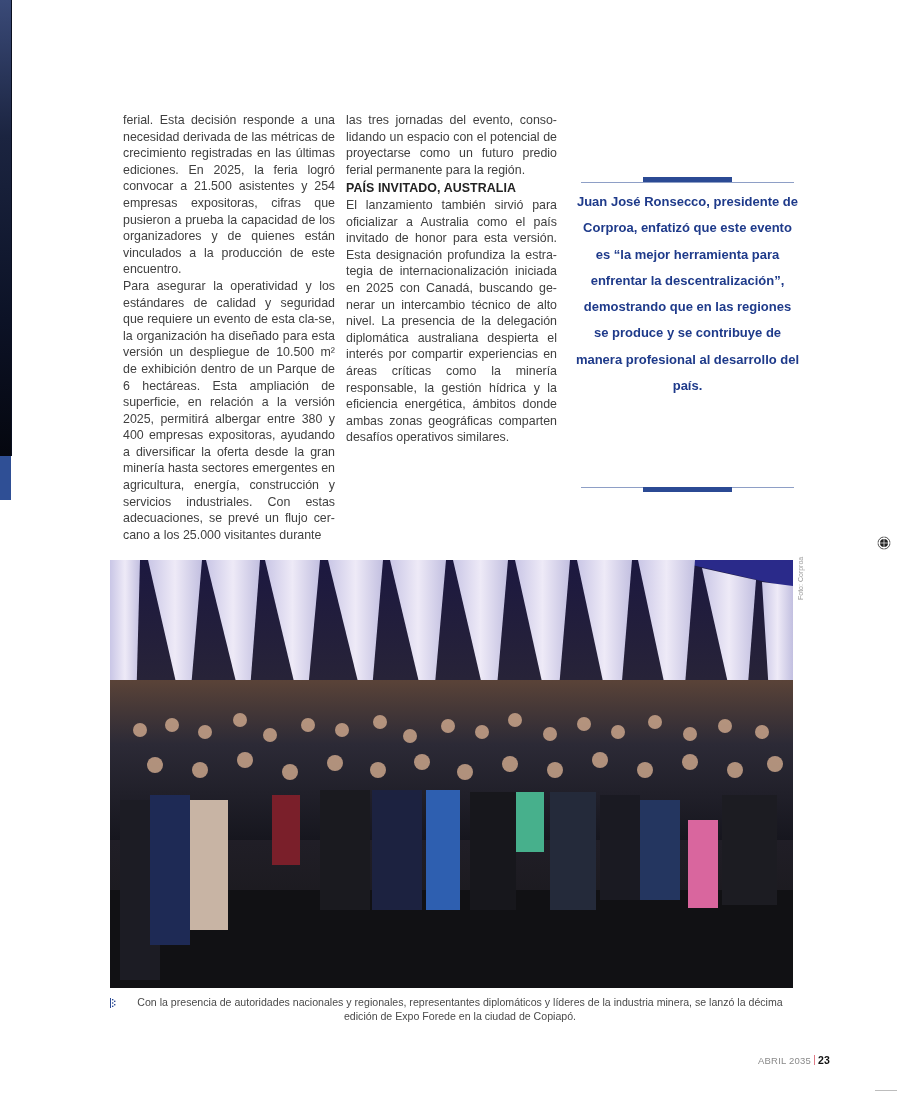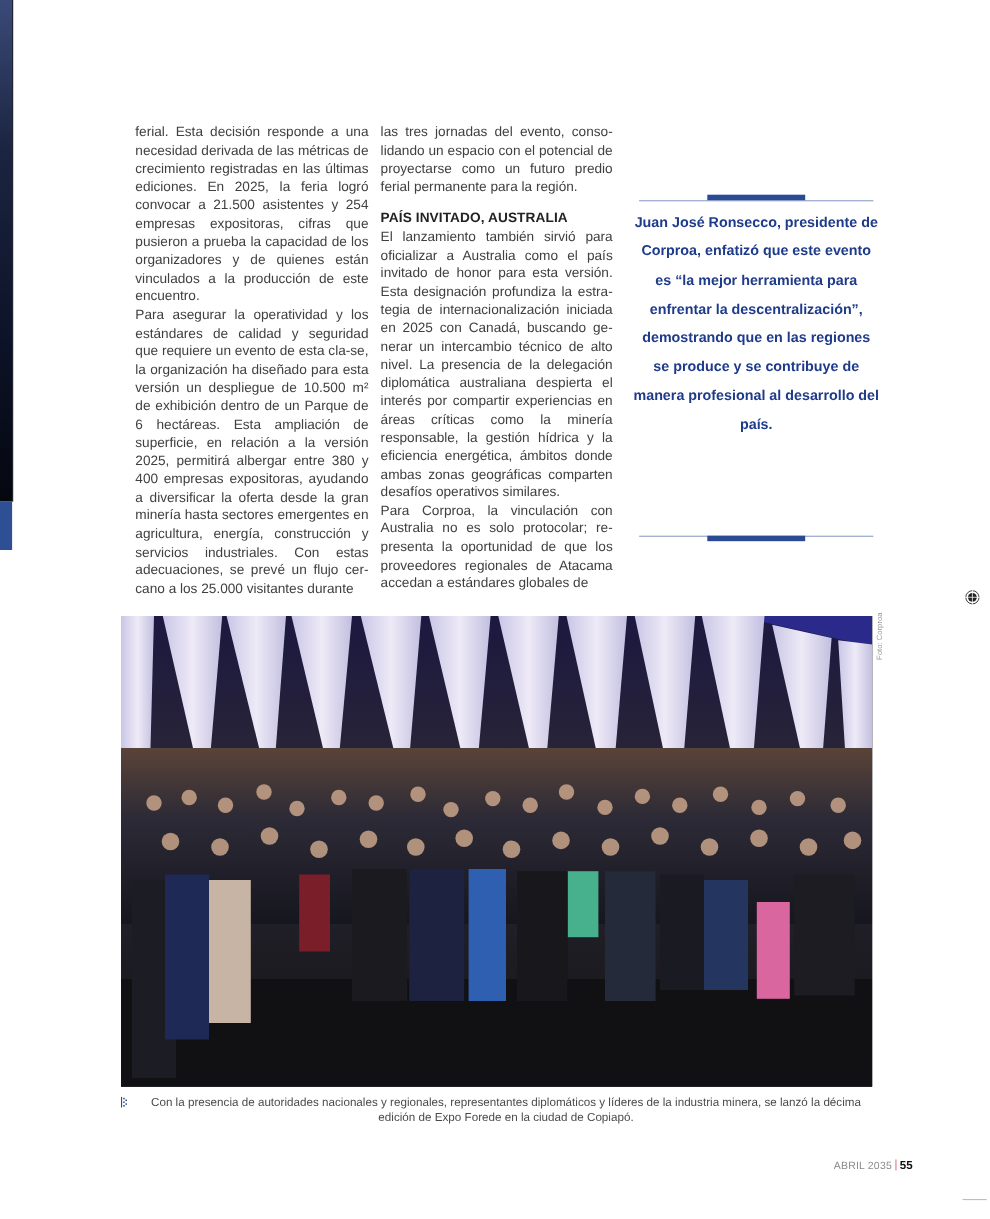--- a/index.html
+++ b/index.html
@@ -19,21 +19,21 @@
     background:#2f4f95;
   }
   .col {
     position:absolute; top:112px; font-size:12.4px; line-height:16.6px;
     text-align:justify; hyphens:manual; color:#404040;
   }
   .col p { margin:0; }
   .col1 { left:123px; width:212px; }
   .col2 { left:346px; width:211px; }
   .col h3 {
-    margin:12px 0 0 0; font-size:12.4px; line-height:16.6px; font-weight:bold; color:#222;
+    margin:2px 0 0 0; font-size:12.4px; line-height:16.6px; font-weight:bold; color:#222;
     letter-spacing:0.1px;
   }
   .pull {
     position:absolute; left:581px; top:176px; width:213px; height:318px;
   }
   .pull .rule { position:absolute; left:0; width:213px; height:1px; background:#8e9fc6; }
   .pull .bar { position:absolute; left:62px; width:89px; height:5px; background:#2b4a94; }
   .pull .r1 { top:6px; } .pull .b1 { top:1px; }
   .pull .r2 { top:311px; } .pull .b2 { top:311px; }
   .pull .quote {
@@ -75,21 +75,20 @@
 
 <div class="col col1">
   <p>ferial. Esta decisión responde a una necesidad derivada de las métricas de crecimiento registradas en las últimas ediciones. En 2025, la feria logró convocar a 21.500 asistentes y 254 empresas expositoras, cifras que pusieron a prueba la capacidad de los organizadores y de quienes están vinculados a la producción de este encuentro.</p>
   <p>Para asegurar la operatividad y los estándares de calidad y seguridad que requiere un evento de esta cla-se, la organización ha diseñado para esta versión un despliegue de 10.500 m² de exhibición dentro de un Parque de 6 hectáreas. Esta ampliación de superficie, en relación a la versión 2025, permitirá albergar entre 380 y 400 empresas expositoras, ayudando a diversificar la oferta desde la gran minería hasta sectores emergentes en agricultura, energía, construcción y servicios industriales. Con estas adecuaciones, se prevé un flujo cer-cano a los 25.000 visitantes durante</p>
 </div>
 
 <div class="col col2">
   <p>las tres jornadas del evento, conso-lidando un espacio con el potencial de proyectarse como un futuro predio ferial permanente para la región.</p>
   <h3>PAÍS INVITADO, AUSTRALIA</h3>
   <p>El lanzamiento también sirvió para oficializar a Australia como el país invitado de honor para esta versión. Esta designación profundiza la estra-tegia de internacionalización iniciada en 2025 con Canadá, buscando ge-nerar un intercambio técnico de alto nivel. La presencia de la delegación diplomática australiana despierta el interés por compartir experiencias en áreas críticas como la minería responsable, la gestión hídrica y la eficiencia energética, ámbitos donde ambas zonas geográficas comparten desafíos operativos similares.</p>
-  <p>Para Corproa, la vinculación con Australia no es solo protocolar; re-presenta la oportunidad de que los proveedores regionales de Atacama accedan a estándares globales de</p>
 </div>
 
 <div class="pull">
   <div class="rule r1"></div>
   <div class="bar b1"></div>
   <div class="quote">Juan José Ronsecco, presidente de Corproa, enfatizó que este evento es “la mejor herramienta para enfrentar la descentralización”, demostrando que en las regiones se produce y se contribuye de manera profesional al desarrollo del país.</div>
   <div class="rule r2"></div>
   <div class="bar b2"></div>
 </div>
 
@@ -204,16 +203,16 @@
       <rect x="2" y="4.3" width="1.4" height="1.4" fill="#2b4a94"></rect>
       <rect x="2" y="7.6" width="1.4" height="1.4" fill="#2b4a94"></rect>
       <rect x="4" y="2.6" width="1.4" height="1.4" fill="#2b4a94"></rect>
       <rect x="4" y="6" width="1.4" height="1.4" fill="#2b4a94"></rect>
     </svg>
   </span>
   <span class="cap-text">Con la presencia de autoridades nacionales y regionales, representantes diplomáticos y líderes de la industria minera, se lanzó la décima edición de Expo Forede en la ciudad de Copiapó.</span>
 </div>
 
 <div class="footer">
-  <span>ABRIL 2035</span><span class="sep"></span><span class="page">55</span>
+  <span>ABRIL 2035</span><span class="sep"></span><span class="page">23</span>
 </div>
 
 <div class="trim-line"></div>
 
 </body></html>

